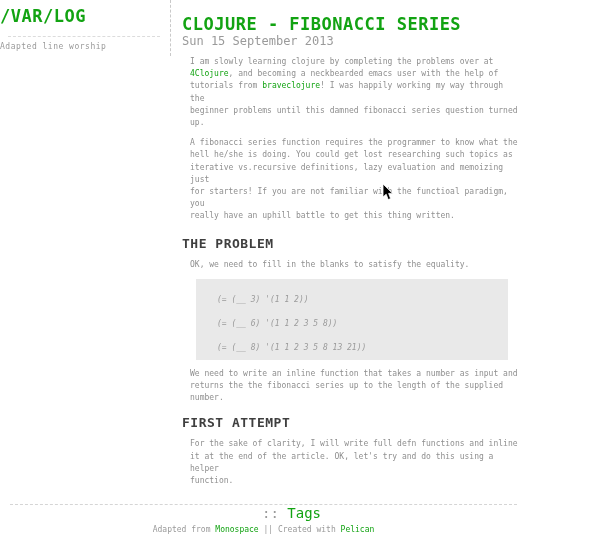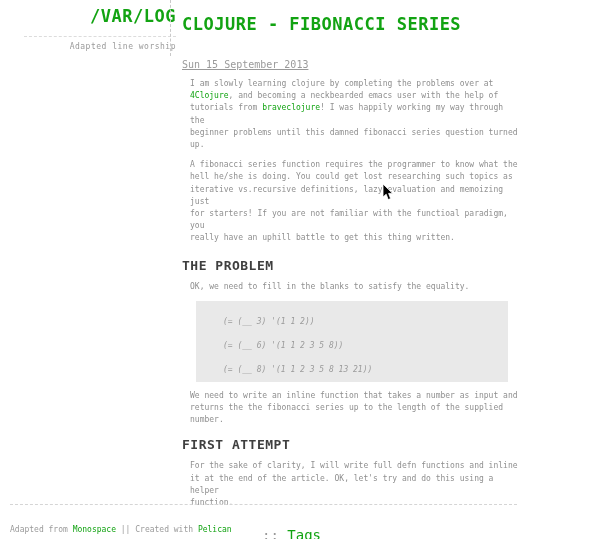--- a/index.html
+++ b/index.html
@@ -3,21 +3,21 @@
 <meta charset="utf-8">
 <style>
   html,body { margin:0; padding:0; background:#ffffff; }
   .page {
     position:relative; width:600px; height:539px; overflow:hidden;
     background:#ffffff;
     font-family:"DejaVu Sans Mono", monospace;
   }
   
   .sidebar {
-    position:absolute; left:16px; top:0; width:160px; text-align:right;
+    position:absolute; left:0; top:0; width:160px; text-align:left;
   }
   .site-title {
     margin:6px 0 0; font-size:17px; line-height:20px; font-weight:bold;
     color:#12a312; letter-spacing:0.5px;
   }
   .sidebar-rule {
     border:0; border-top:1px dashed #dcdcdc; margin:10px 0 0 8px; height:0;
   }
   .tagline {
     margin-top:5px; font-size:8px; color:#9a9a9a; letter-spacing:0.5px;
@@ -25,49 +25,49 @@
   .v-divider {
     position:absolute; left:170px; top:0; height:56px; width:0;
     border-left:1px dashed #c9c9c9;
   }
   
   .main { position:absolute; left:182px; top:8px; width:345px; }
   .article-title {
     margin:6px 0 0; font-size:17px; line-height:20px; font-weight:bold;
     color:#12a312; letter-spacing:0.5px;
   }
-  .date { margin-top:25px; font-size:10px; color:#9a9a9a;text-decoration:underline; }
+  .date { margin-top:0; font-size:12px; color:#9a9a9a; }
   p.body {
     margin:8px; font-size:8px; line-height:12.2px; color:#8f8f8f;
     white-space:pre-line;
   }
   .mt7  { margin-top:7px; }
   .mt6  { margin-top:6px; }
   .mt9  { margin-top:9px; }
   .mt12 { margin-top:12px; }
   h2.section-heading {
     margin:14px 0 0; font-size:13px; line-height:14px; font-weight:bold;
     color:#3f3f3f; letter-spacing:0.5px;
   }
   h2.second { margin-top:12px; }
   a.green-link, .green-link {
     color:#12a312; text-decoration:none; cursor:pointer;
   }
   .code-block {
     margin:7px 0 0 14px; width:312px; box-sizing:border-box;
-    background:#e9e9e9; padding:15px 10px 6px 27px;
+    background:#e9e9e9; padding:15px 10px 6px 21px;
     font-size:8px; line-height:12px; font-style:italic; color:#9a9a9a;
     white-space:pre;
   }
   .tags-line { margin:18px 0 0 80px; font-size:14px; color:#9a9a9a; }
   
   .footer {
     position:absolute; left:10px; top:504px; width:507px;
     border-top:1px dashed #d5d5d5; padding-top:20px;
-    font-size:8px; color:#9a9a9a;
+    text-align:center; font-size:8px; color:#9a9a9a;
   }
   
   .cursor { position:absolute; left:382px; top:184px; width:11px; height:17px; }
 </style>
 </head>
 <body>
 
 <div class="page">
 
   <div class="sidebar">

